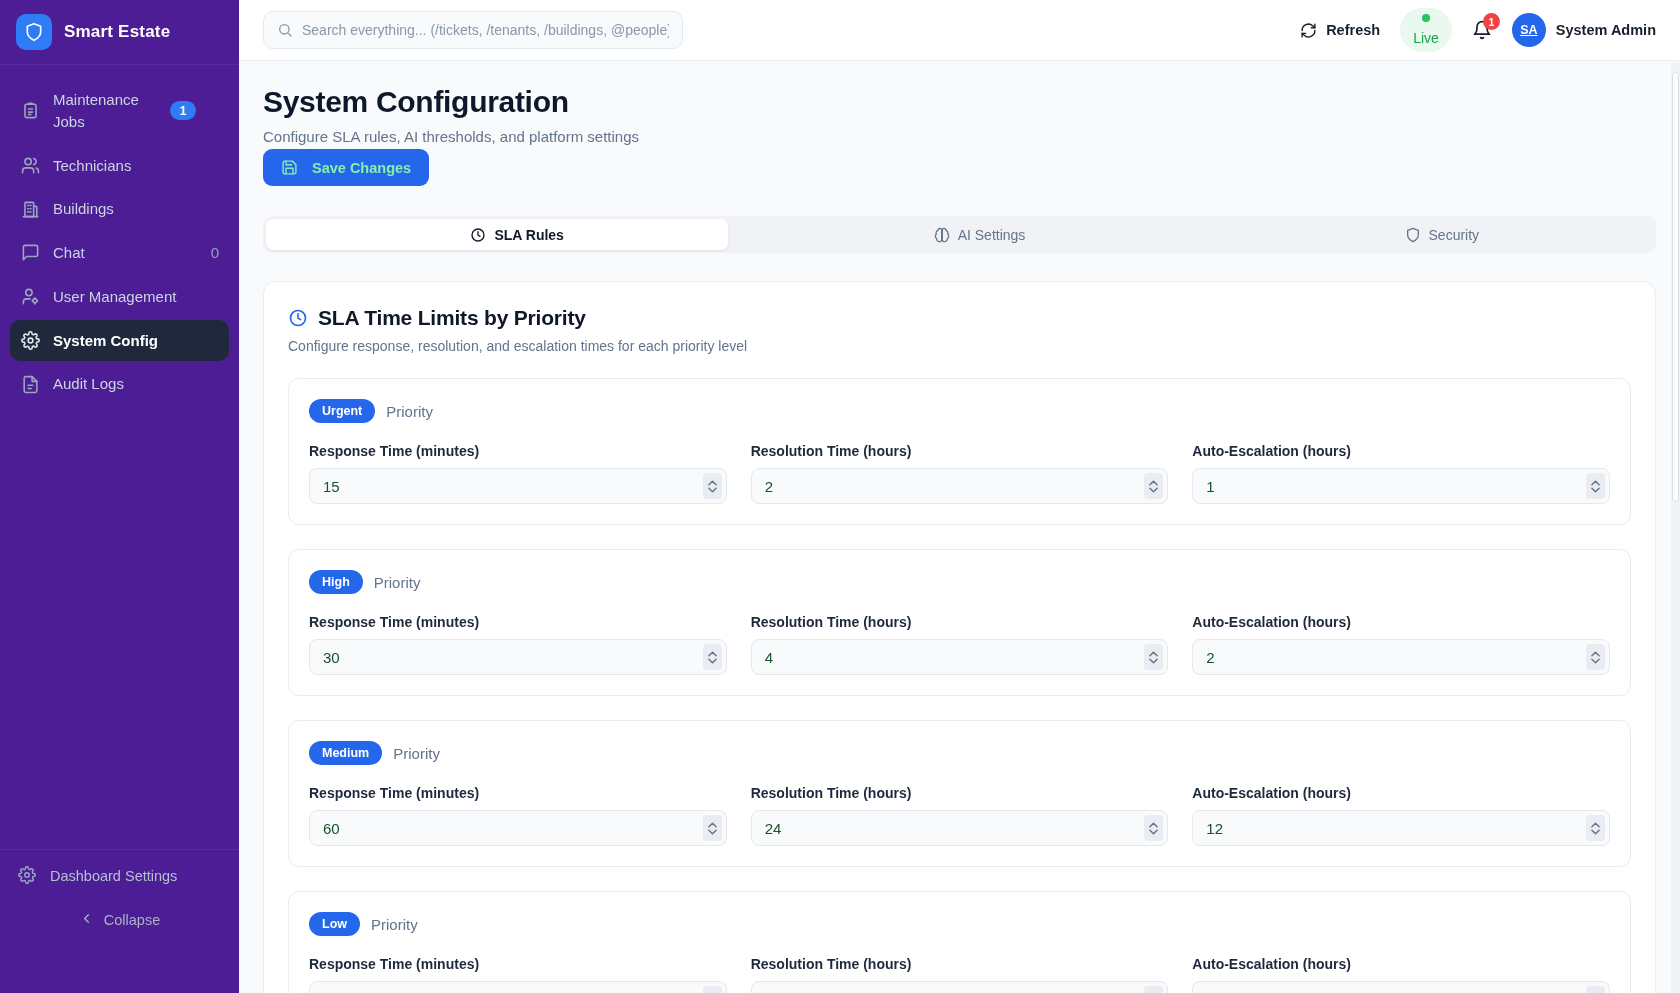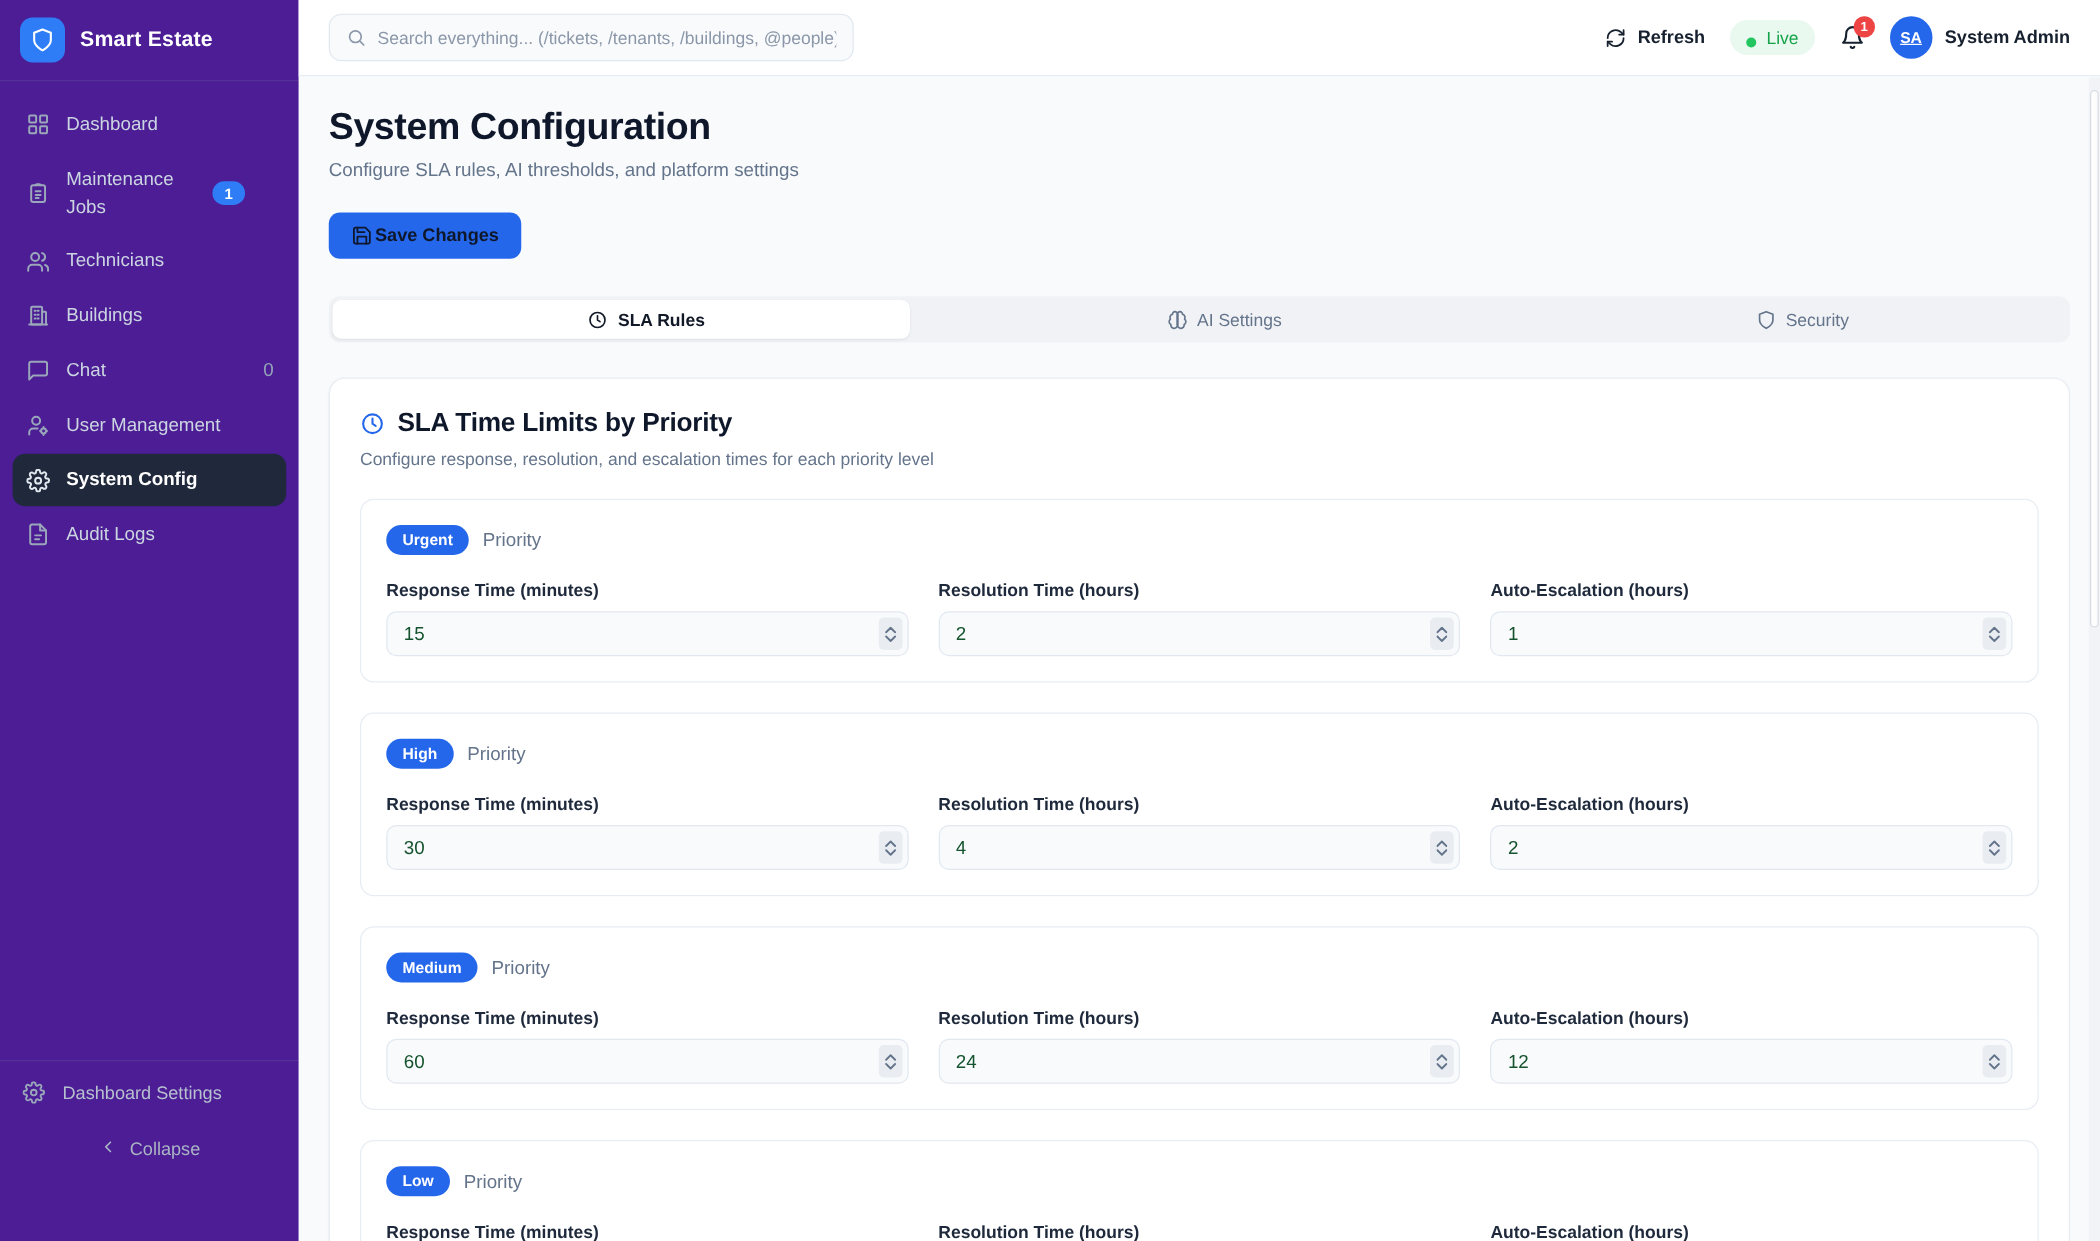--- a/index.html
+++ b/index.html
@@ -27,33 +27,33 @@
 
   
   .main { flex:1; display:flex; flex-direction:column; position:relative; background:#f8fafc; }
   .topbar { height:61px; background:#fff; border-bottom:1px solid #e8edf3; display:flex; align-items:center; padding:0 24px; gap:16px; }
   .search-wrap { display:flex; align-items:center; gap:9px; width:420px; height:38px; background:#f8fafc; border:1px solid #e2e8f0; border-radius:10px; padding:0 13px; color:#8b97a8; }
   .search-wrap svg { flex:0 0 16px; }
   .search-input { border:none; outline:none; background:transparent; flex:1; font-size:14px; color:#334155; font-family:"Liberation Sans", sans-serif; }
   .search-input::placeholder { color:#8b97a8; }
   .topbar-right { margin-left:auto; display:flex; align-items:center; gap:20px; }
   .refresh-btn { display:flex; align-items:center; gap:9px; font-size:14.5px; font-weight:600; color:#16202e; cursor:pointer; background:none; border:none; font-family:"Liberation Sans", sans-serif; }
-  .live-pill { display:flex; align-items:flex-end; gap:8px; background:#e9f9ef; color:#16a34a; font-size:14px; font-weight:500; padding:6px 13px; border-radius:999px; }
+  .live-pill { display:flex; align-items:center; gap:8px; background:#e9f9ef; color:#16a34a; font-size:14px; font-weight:500; padding:6px 13px; border-radius:999px;flex-direction:column; }
   .live-dot { width:8px; height:8px; border-radius:50%; background:#22c55e; }
   .bell-wrap { position:relative; cursor:pointer; color:#16202e; display:flex; }
   .bell-badge { position:absolute; top:-7px; right:-8px; background:#ef4444; color:#fff; width:17px; height:17px; border-radius:50%; font-size:10.5px; font-weight:700; display:flex; align-items:center; justify-content:center; }
   .user-wrap { display:flex; align-items:center; gap:10px; cursor:pointer; }
   .avatar { width:34px; height:34px; border-radius:50%; background:#2467eb; color:#fff; font-size:12.5px; font-weight:700; display:flex; align-items:center; justify-content:center;text-decoration:underline; }
   .user-name { font-size:14.5px; font-weight:600; color:#16202e; }
 
   .content { flex:1; padding:24px 24px 0 24px; overflow:hidden; }
   .page-head { display:flex; align-items:flex-start; justify-content:space-between;flex-direction:column; }
   .page-title { font-size:30px; font-weight:700; color:#0f172a; letter-spacing:-.3px; }
   .page-subtitle { font-size:15px; color:#64748b; margin-top:9px; }
-  .save-btn { display:flex; align-items:center; gap:2px; background:#2467eb; color:#0f172a; border:none; border-radius:9px; font-size:14.5px; font-weight:600; padding:10px 18px; cursor:pointer; margin-top:25px; font-family:"Liberation Sans", sans-serif; }
+  .save-btn { display:flex; align-items:center; gap:14px; background:#2467eb; color:#86efac; border:none; border-radius:9px; font-size:14.5px; font-weight:600; padding:10px 18px; cursor:pointer; margin-top:4px; font-family:"Liberation Sans", sans-serif; }
 
   .tabs { display:flex; background:#f0f2f6; border-radius:9px; padding:3px; margin-top:30px; }
   .tab { flex:1; display:flex; align-items:center; justify-content:center; gap:8px; height:31px; font-size:14px; color:#64748b; border-radius:7px; cursor:pointer;padding-left:40px; }
   .tab.active { background:#fff; color:#111827; font-weight:600; box-shadow:0 1px 2px rgba(15,23,42,.08); }
   .tab svg { flex:0 0 16px; }
 
   .section-card { background:#fff; border:1px solid #e8edf3; border-radius:13px; margin-top:28px; padding:24px; box-shadow:0 1px 2px rgba(15,23,42,.03); }
   .section-head { display:flex; align-items:center; gap:10px; }
   .section-title { font-size:21px; font-weight:700; color:#0f172a; letter-spacing:-.2px; }
   .section-sub { font-size:14px; color:#64748b; margin-top:8px; }
@@ -81,31 +81,20 @@
     <div class="brand-row">
       <div class="logo-box">
         <svg width="20" height="20" viewBox="0 0 24 24" fill="none" stroke="currentColor" stroke-width="2" stroke-linecap="round" stroke-linejoin="round">
             <path d="M12 22s8-4 8-10V5l-8-3-8 3v7c0 6 8 10 8 10z"></path>
           </svg>
       </div>
       <div class="brand-name">Smart Estate</div>
     </div>
 
     <nav class="nav">
-      <div class="nav-item">
-        <span class="nicon">
-            <svg width="19" height="19" viewBox="0 0 24 24" fill="none" stroke="currentColor" stroke-width="2" stroke-linecap="round" stroke-linejoin="round">
-              <rect x="3" y="3" width="7" height="7" rx="1"></rect>
-              <rect x="14" y="3" width="7" height="7" rx="1"></rect>
-              <rect x="3" y="14" width="7" height="7" rx="1"></rect>
-              <rect x="14" y="14" width="7" height="7" rx="1"></rect>
-            </svg>
-          </span>
-        <span class="nav-label">Dashboard</span>
-      </div>
       <div class="nav-item two-line">
         <span class="nicon">
             <svg width="19" height="19" viewBox="0 0 24 24" fill="none" stroke="currentColor" stroke-width="2" stroke-linecap="round" stroke-linejoin="round">
               <rect x="5" y="4" width="14" height="17" rx="2"></rect>
               <path d="M9 4a2 2 0 0 1 2-1h2a2 2 0 0 1 2 1"></path>
               <path d="M9.5 10h5"></path>
               <path d="M9.5 14h5"></path>
               <path d="M9.5 17h3"></path>
             </svg>
           </span>

